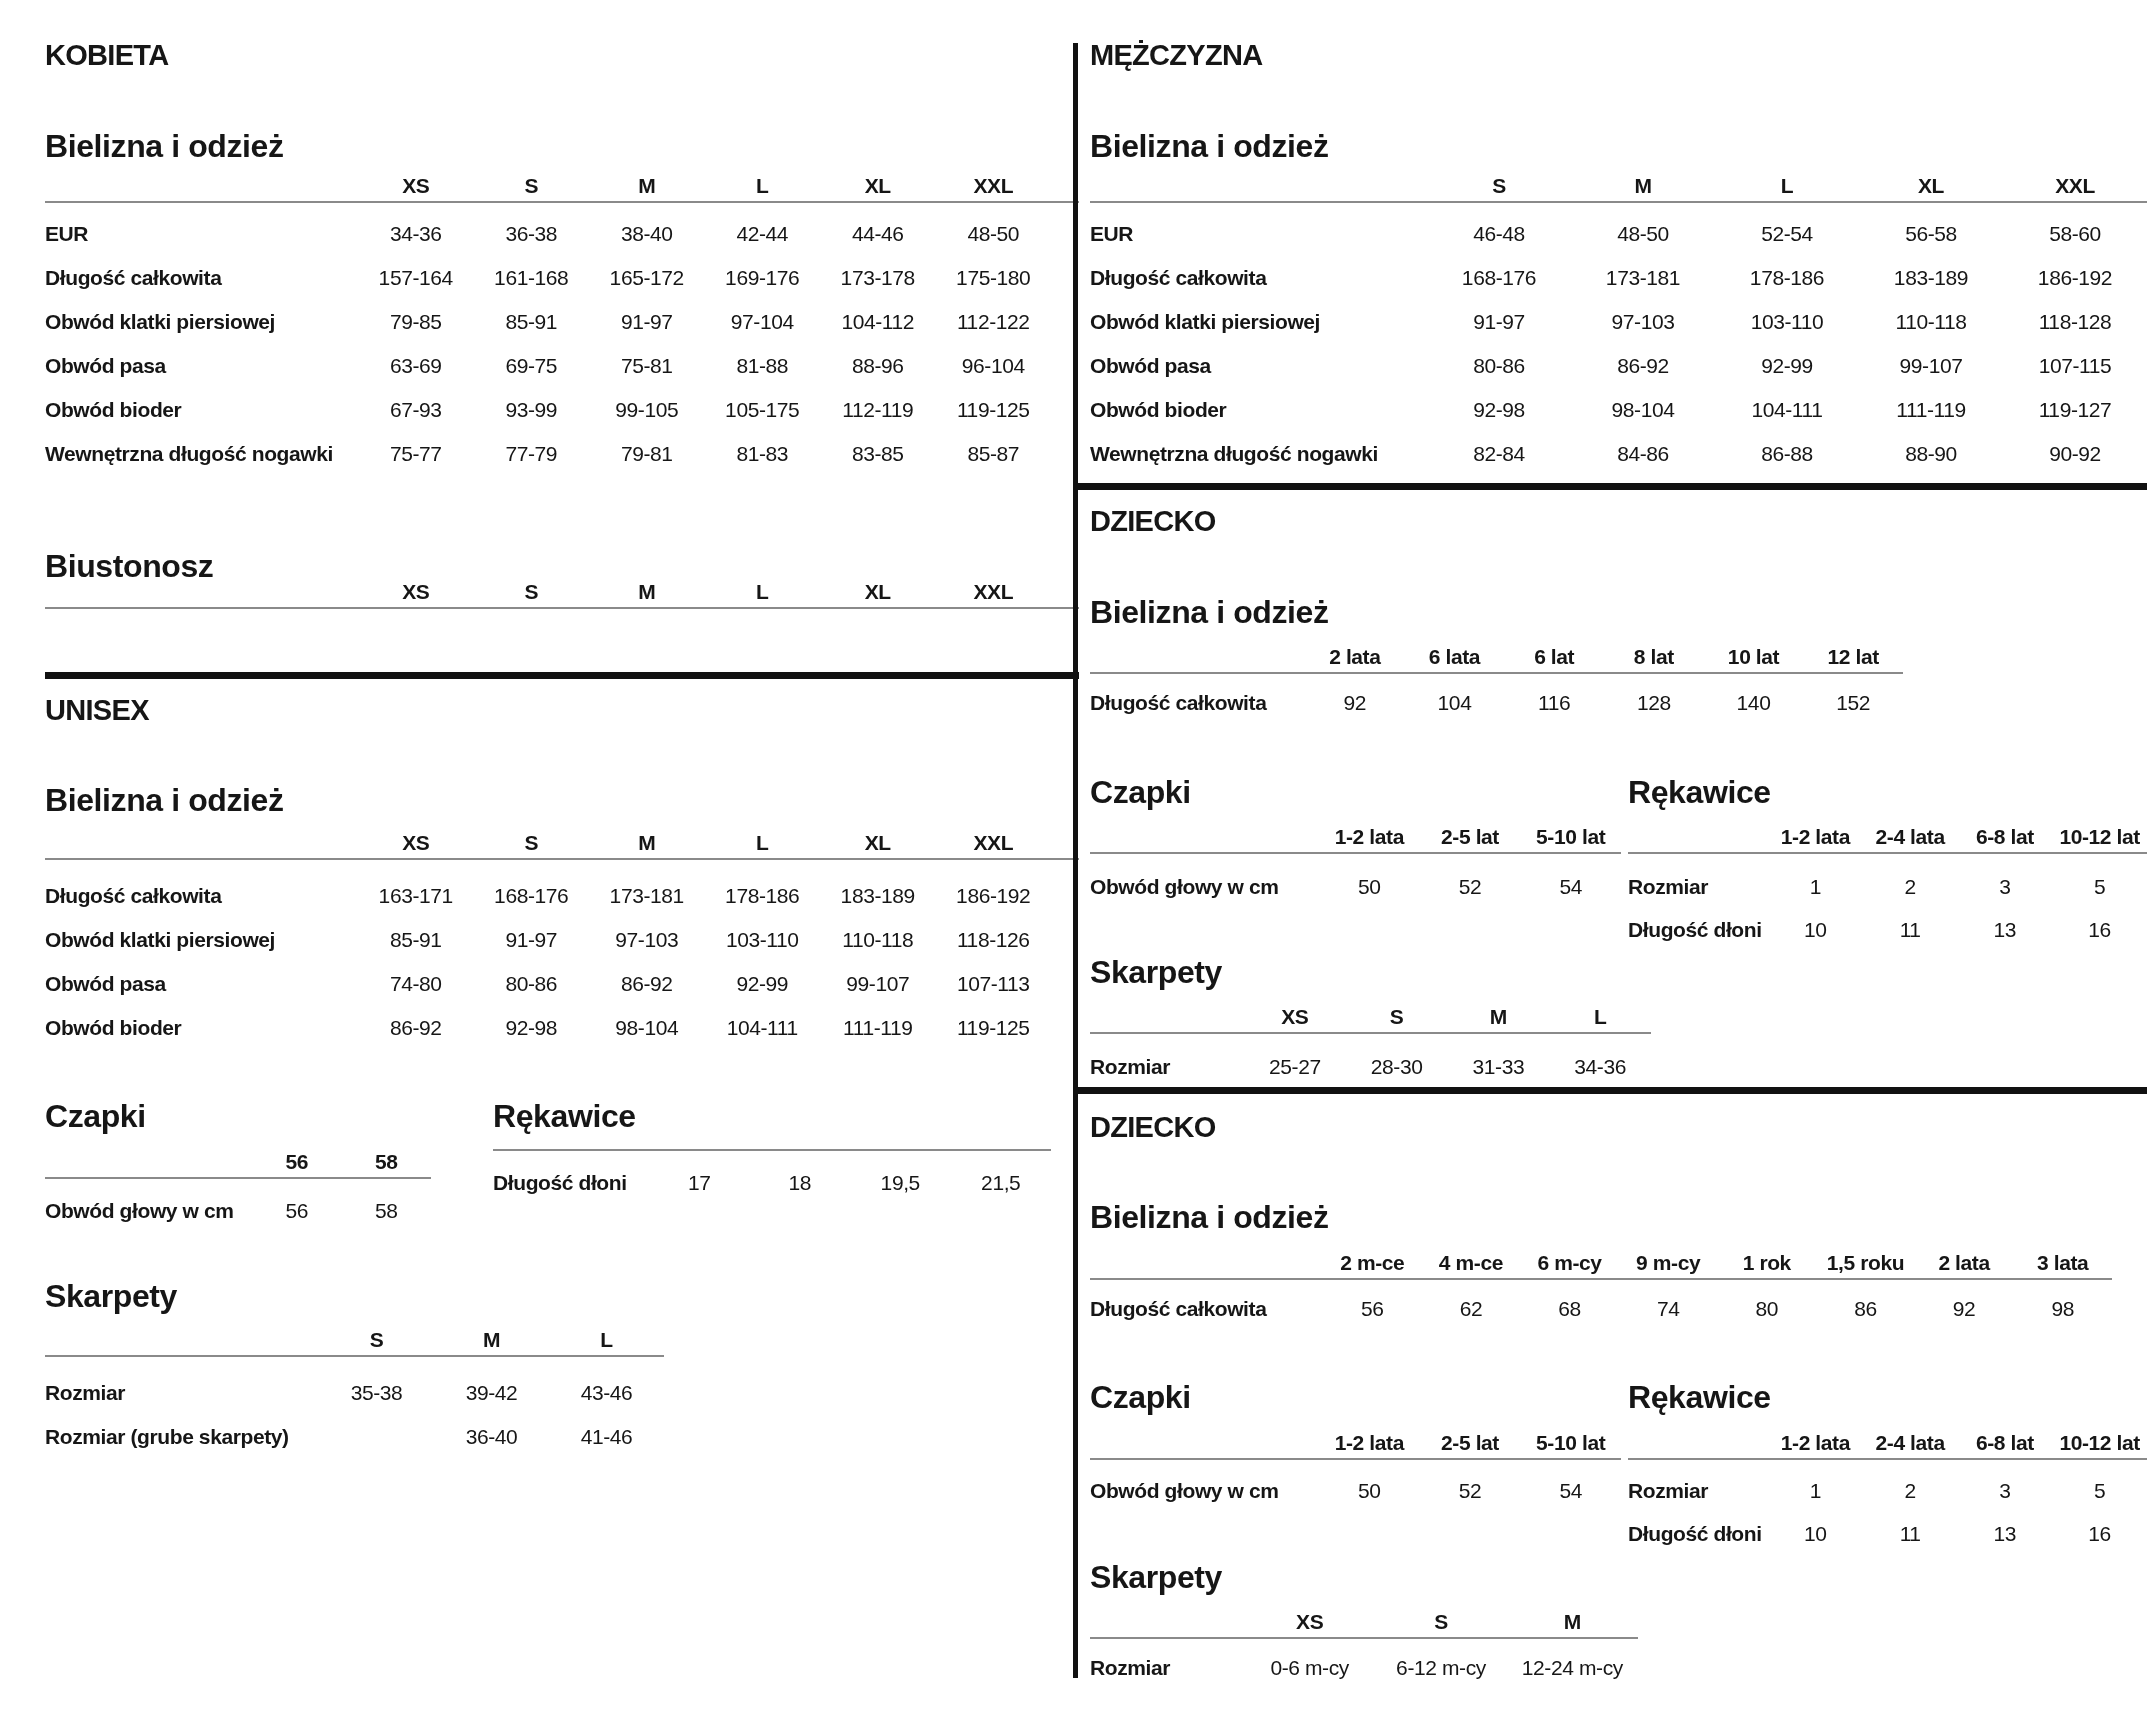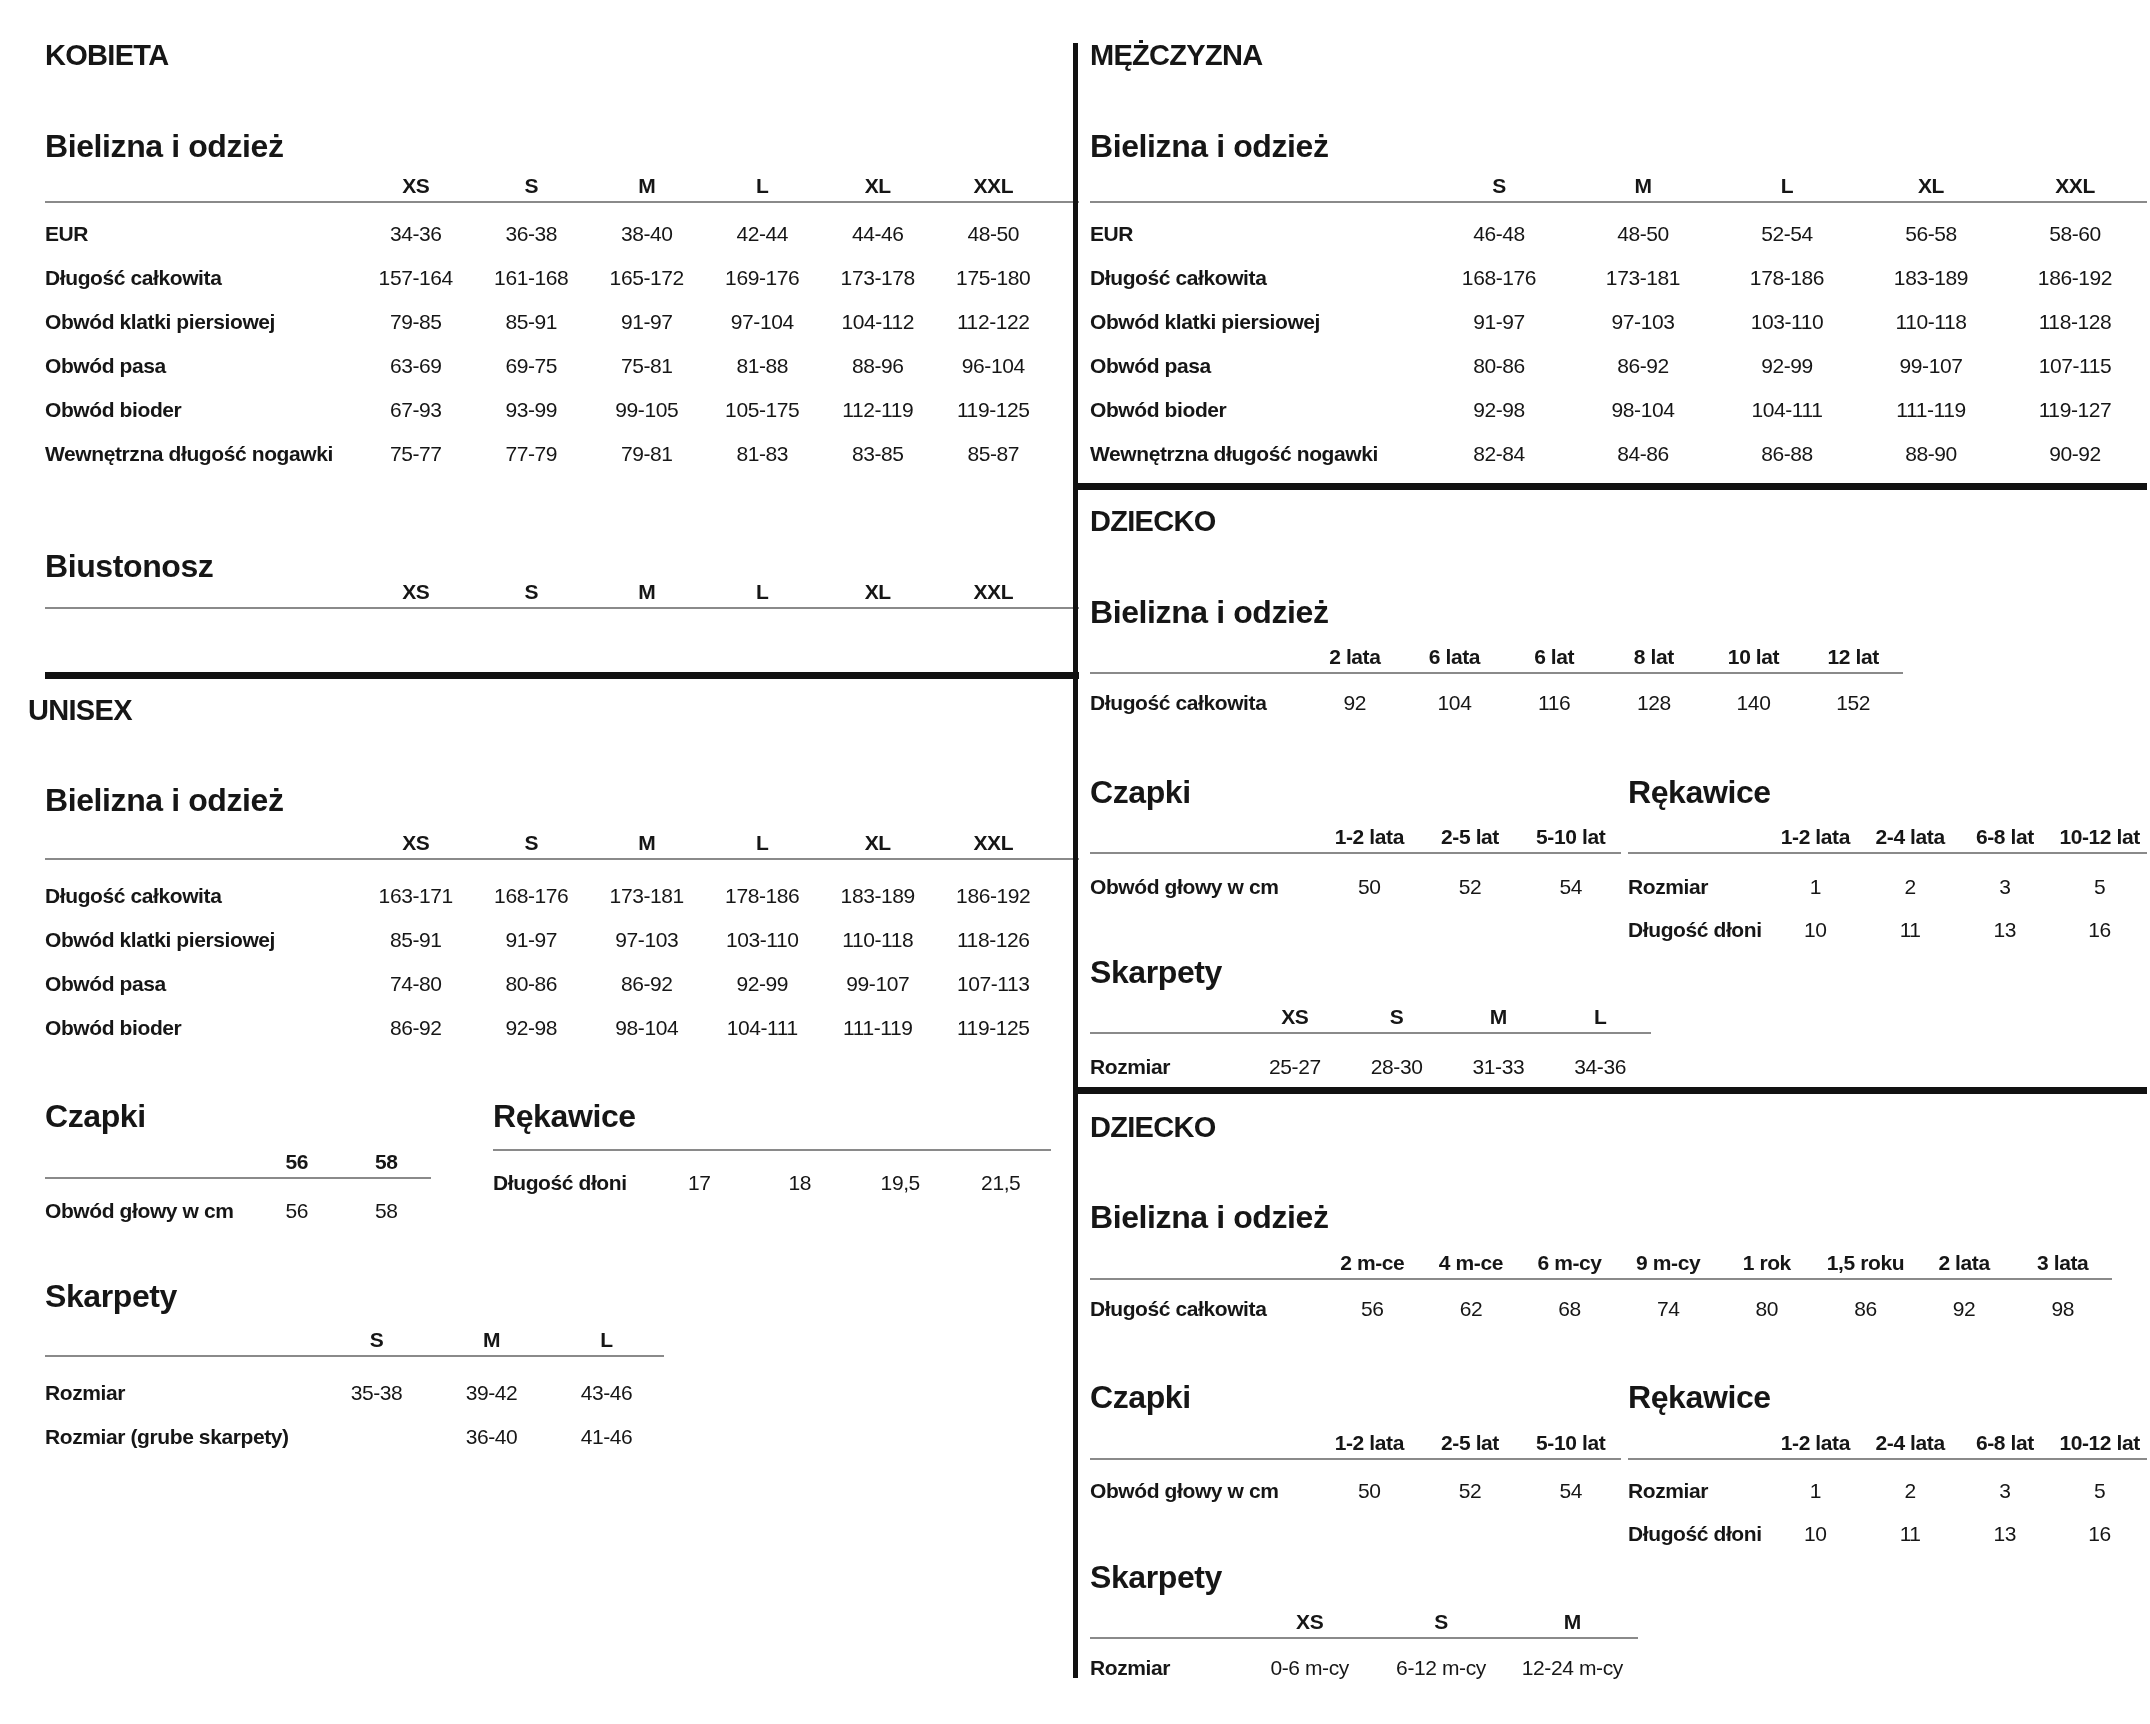--- a/index.html
+++ b/index.html
@@ -104,21 +104,21 @@
       <div class="tcell th">M</div>
       <div class="tcell th">L</div>
       <div class="tcell th">XL</div>
       <div class="tcell th">XXL</div>
     </div>
     <div class="tline"></div>
   </div>
 
 <div class="divider" style="left:45px;top:672px;width:1034px;height:6.5px;"></div>
 
-<div class="h1" style="left:28px;top:694px;text-align:right;">UNISEX</div>
+<div class="h1" style="left:45px;top:694px;text-align:right;">UNISEX</div>
 <div class="h2" style="left:45px;top:787px;">Bielizna i odzież</div>
 <div class="table" style="left:45px;top:830px;width:1034px;--label:313px;--tail:28px;--pad:13.6px;--rowh:44px;">
     <div class="trow thead">
       <div class="tlabel"></div>
       <div class="tcell th">XS</div>
       <div class="tcell th">S</div>
       <div class="tcell th">M</div>
       <div class="tcell th">L</div>
       <div class="tcell th">XL</div>
       <div class="tcell th">XXL</div>

